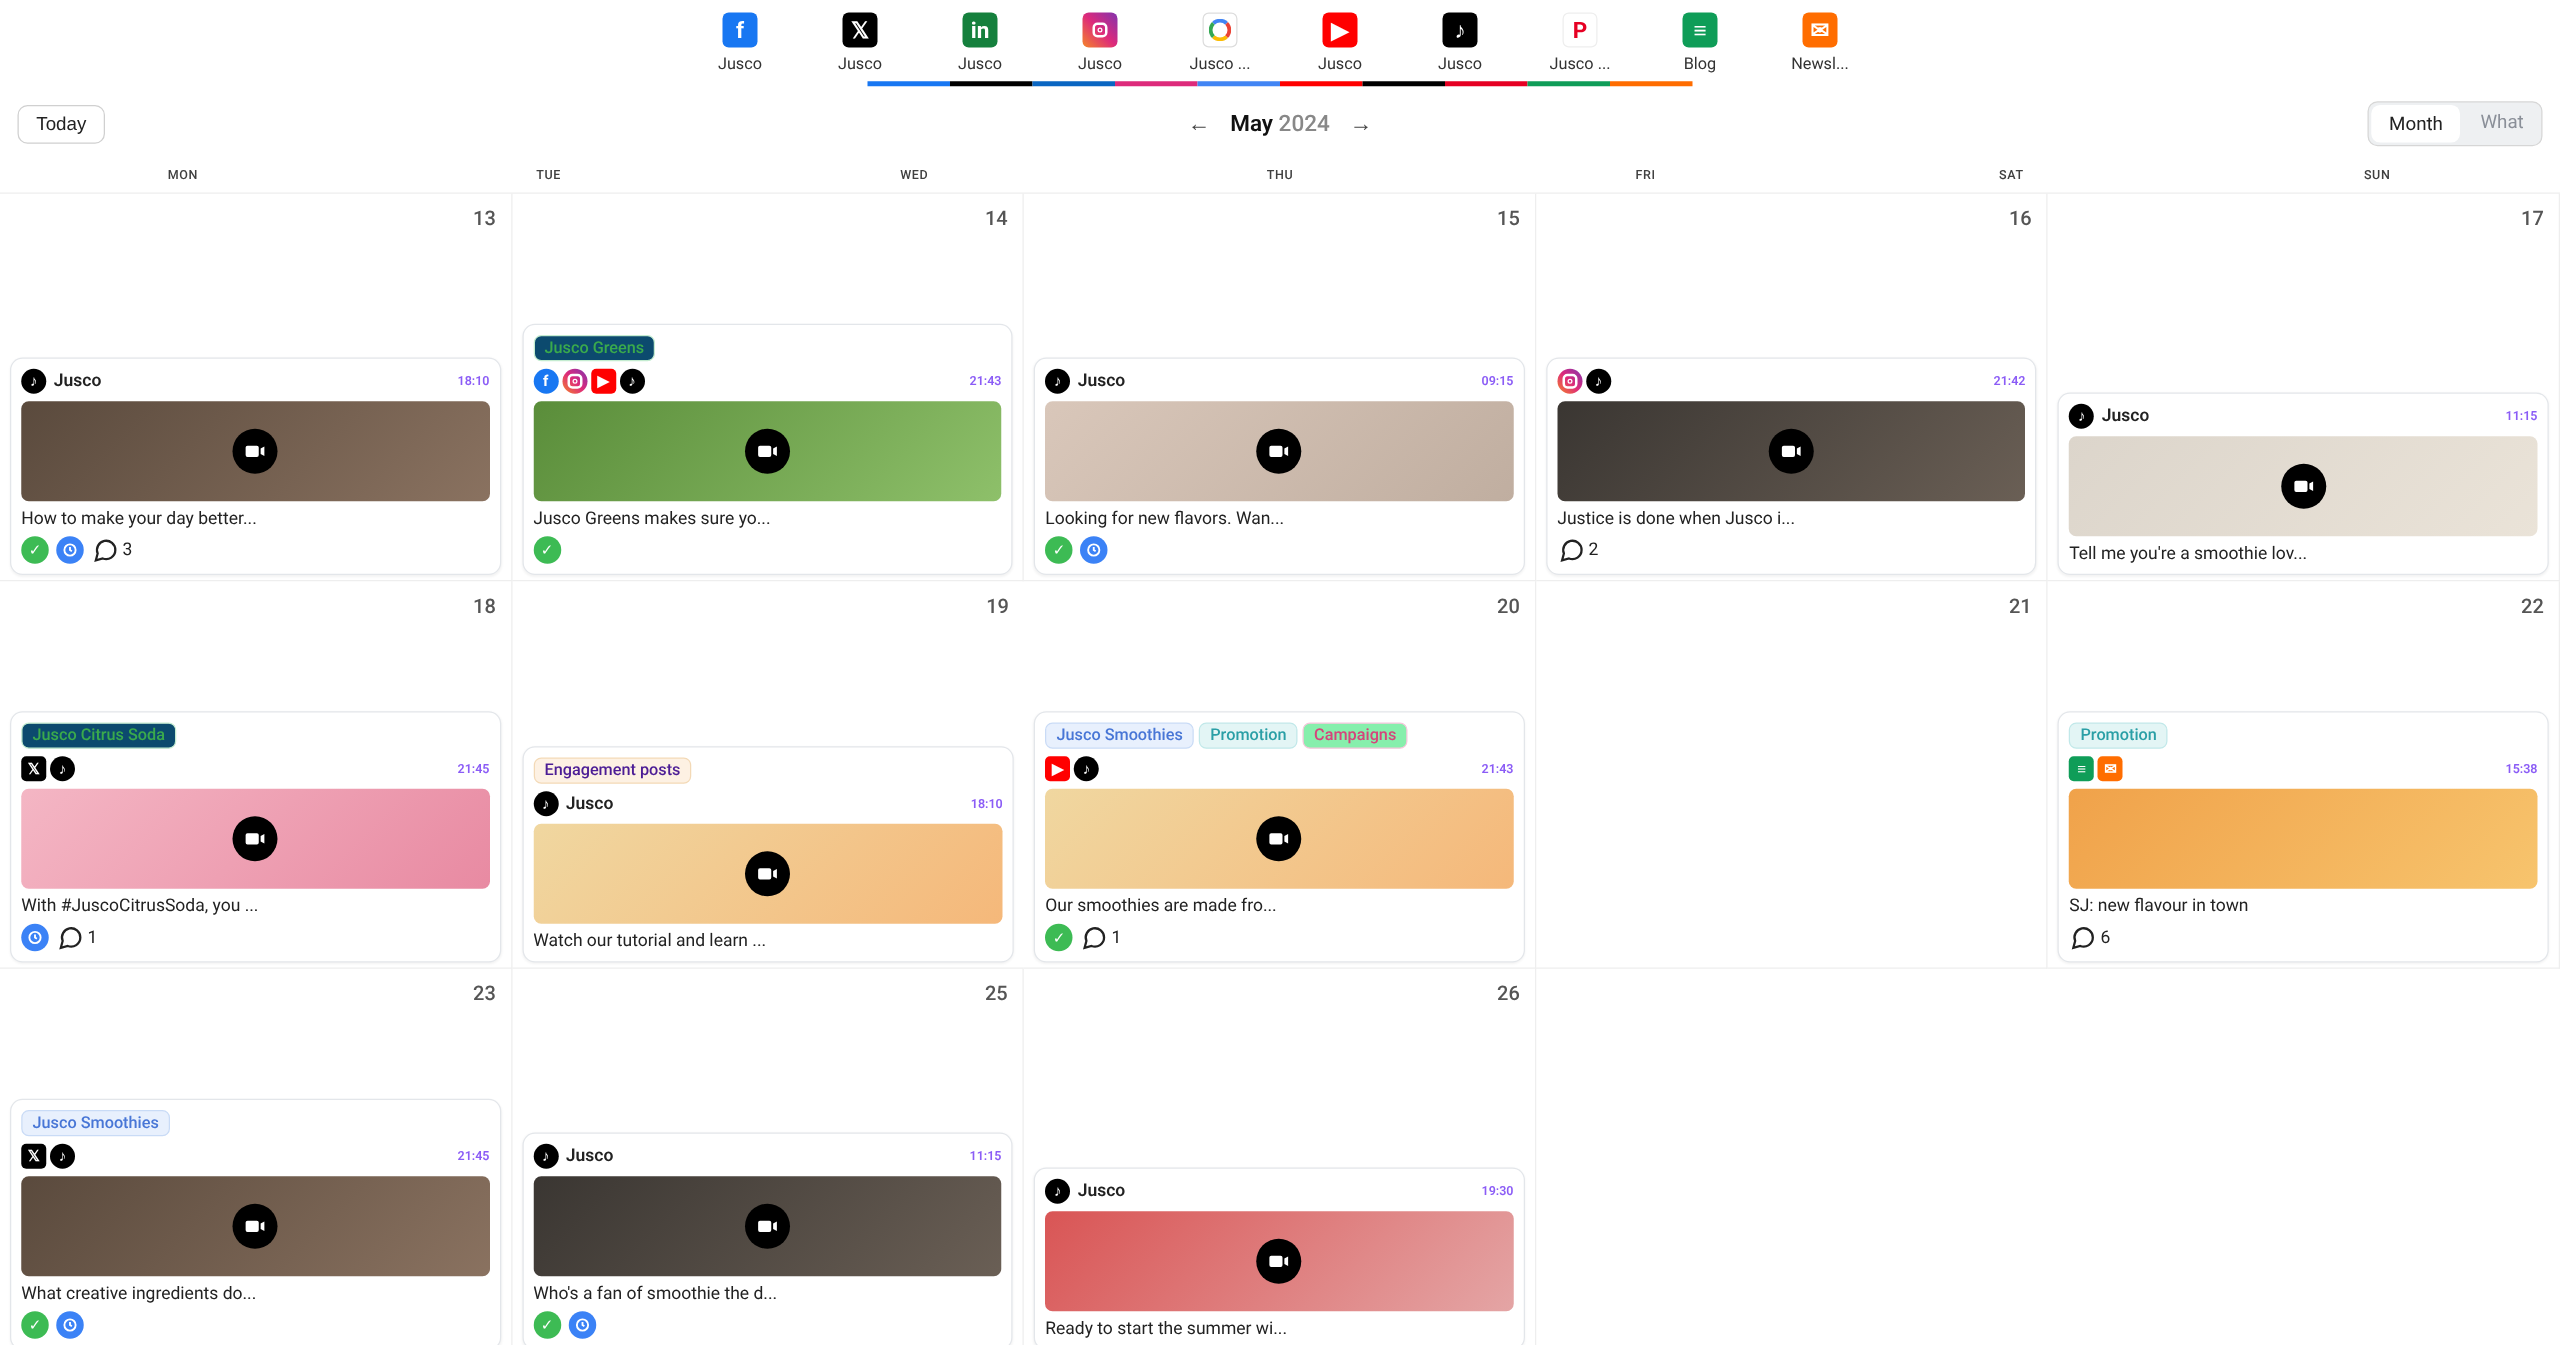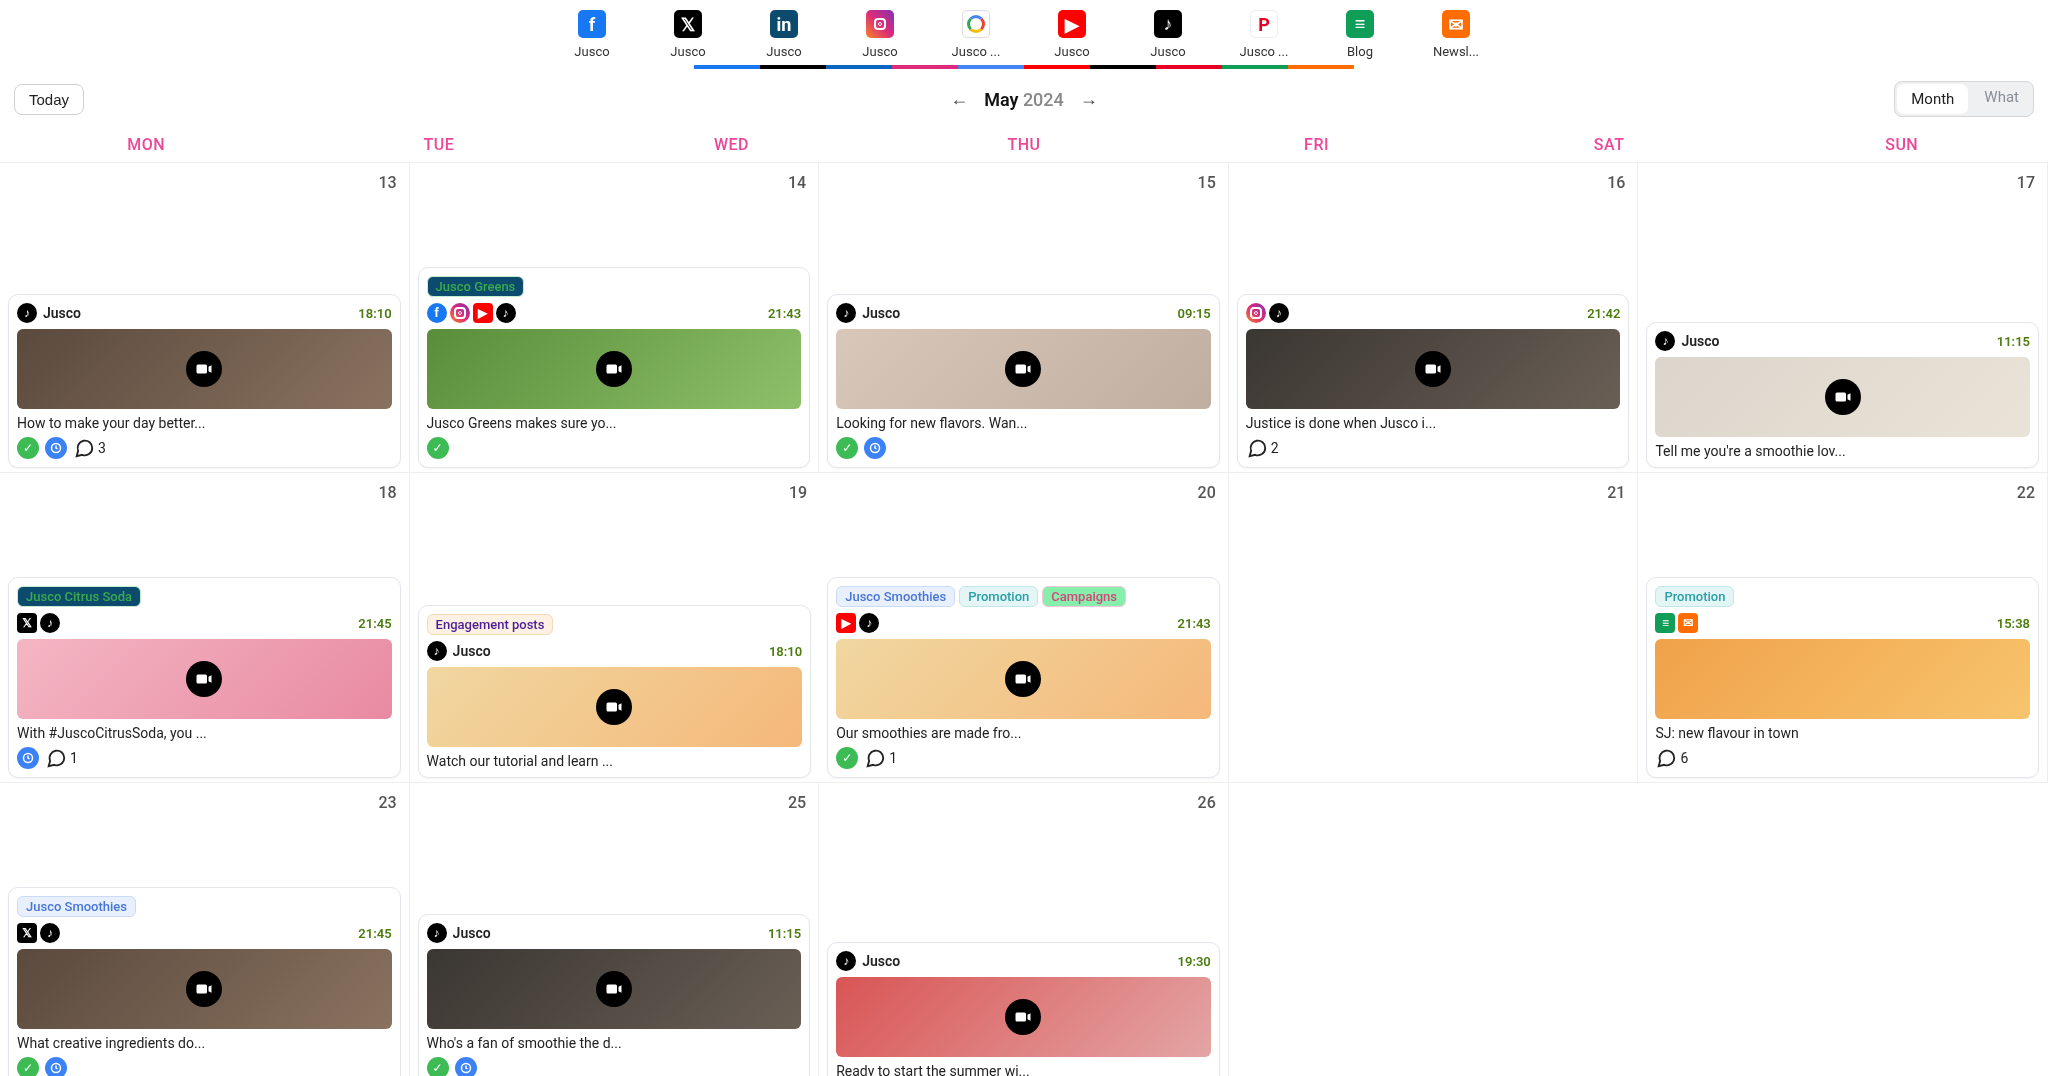--- a/index.html
+++ b/index.html
@@ -13,33 +13,33 @@
 .toolbar { display: flex; align-items: center; padding: 12px 14px 10px; position: relative; }
 .today-btn { border: 1px solid #d0d0d0; background: #fff; border-radius: 8px; padding: 6px 14px; font-size: 15px; cursor: pointer; color: #222; }
 .month-nav { position: absolute; left: 50%; transform: translateX(-50%); display: flex; align-items: center; gap: 16px; font-size: 18px; }
 .arrow { cursor: pointer; color: #444; font-size: 18px; user-select: none; }
 .month-text { font-weight: 600; }
 .year-text { color: #888; font-weight: 500; }
 .view-toggle { margin-left: auto; display: flex; border: 1px solid #d6d6d6; border-radius: 8px; overflow: hidden; background: #eef0f2; justify-content: center; }
 .view-btn { padding: 6px 14px; font-size: 15px; cursor: pointer; background: transparent; color: #8a8f98; }
 .view-btn.active { background: #fff; color: #222; border-radius: 7px; margin: 2px; }
 .dow-row { display: grid; grid-template-columns: repeat(7, 1fr); border-bottom: 1px solid #eee; }
-.dow { text-align: center; font-size: 16px; color: #ec4899; font-weight: 500; padding: 8px 0; letter-spacing: 0.5px; }
+.dow { text-align: center; font-size: 10px; color: #404040; font-weight: 500; padding: 8px 0; letter-spacing: 0.5px; }
 .grid { display: grid; grid-template-columns: repeat(5, 1fr); }
 .cell { border-right: 1px solid #eee; border-bottom: 1px solid #eee; min-height: 310px; position: relative; padding: 4px; display: flex; flex-direction: column; }
 .cell:nth-child(7n) { border-right: none; }
 .daynum { text-align: right; font-size: 16px; color: #555; padding: 6px 8px 2px; font-weight: 500; }
 .card { background: #fff; border: 1px solid #e3e6ea; border-radius: 10px; padding: 8px; margin: 4px 4px 0; box-shadow: 0 1px 2px rgba(0,0,0,0.05); display: flex; flex-direction: column; gap: 6px; margin-top: auto; }
 .card-row { display: flex; align-items: center; gap: 6px; }
 .card-row.between { justify-content: space-between; }
 .acct { display: flex; align-items: center; gap: 6px; min-width: 0; }
 .mini-icon { width: 20px; height: 20px; border-radius: 4px; display: flex; align-items: center; justify-content: center; font-size: 12px; color: #fff; font-weight: 700; flex-shrink: 0; }
 .mini-icon.circle { border-radius: 50%; }
 .acct-name { font-size: 14px; font-weight: 600; color: #222; white-space: nowrap; overflow: hidden; text-overflow: ellipsis; }
-.time { font-size: 13px; font-weight: 600; color: #4d7c0f; }
+.time { font-size: 10px; font-weight: 600; color: #8b5cf6; }
 .tag { display: inline-block; padding: 2px 8px; border-radius: 6px; font-size: 13px; font-weight: 500; border: 1px solid transparent; }
 .tag-green { background: #0c4a6e; color: #3aaa4c; border-color: #c4ecd0; }
 .tag-blue { background: #e8f0fd; color: #4876d6; border-color: #c9dbf6; }
 .tag-teal { background: #e3f5f5; color: #2a9fa6; border-color: #c1e8e9; }
 .tag-pink { background: #86efac; color: #d6447b; border-color: #f5c6db; }
 .tag-orange { background: #fdf1e3; color: #4c1d95; border-color: #f3d9b6; }
 .thumb { position: relative; width: 100%; height: 80px; border-radius: 6px; background: #999; overflow: hidden; }
 .thumb.greenbg { background: linear-gradient(135deg,#5a8d3a,#8ec06a); }
 .thumb.facebg { background: linear-gradient(135deg,#d9c7ba,#c0aea0); }
 .thumb.smoothiebg { background: linear-gradient(135deg,#dcd5cb,#eae3d8); }
@@ -54,21 +54,21 @@
 .caption { font-size: 14px; color: #222; white-space: nowrap; overflow: hidden; text-overflow: ellipsis; }
 .status-row { display: flex; align-items: center; gap: 6px; }
 .stat-ic { width: 22px; height: 22px; border-radius: 50%; display: flex; align-items: center; justify-content: center; font-size: 12px; color: #fff; }
 .stat-check { background: #3dbb54; }
 .stat-clock { background: #3b82f6; }
 .comment { display: flex; align-items: center; gap: 3px; color: #222; }
 .comment svg { width: 22px; height: 22px; fill: none; stroke: #222; stroke-width: 2; }
 .icon-row { display: flex; gap: 3px; flex-wrap: wrap; }
 .fb { background: #1877f2; }
 .x  { background: #000; }
-.li { background: #0c4a6e; }
+.li { background: #15803d; }
 .ig { background: linear-gradient(45deg,#f58529,#dd2a7b,#8134af); }
 .gg { background: #fff; color: #4285f4; border:1px solid #ddd; }
 .gg-circle { width:18px; height:18px; border:3px solid; border-color:#4285f4 #ea4335 #fbbc05 #34a853; border-radius:50%; }
 .yt { background: #ff0000; }
 .tk { background: #000; }
 .pn { background: #fff; color: #e60023; border:1px solid #eee; }
 .gd { background: #0f9d58; }
 .ml { background: #ff6d00; }
 </style>
 </head>

